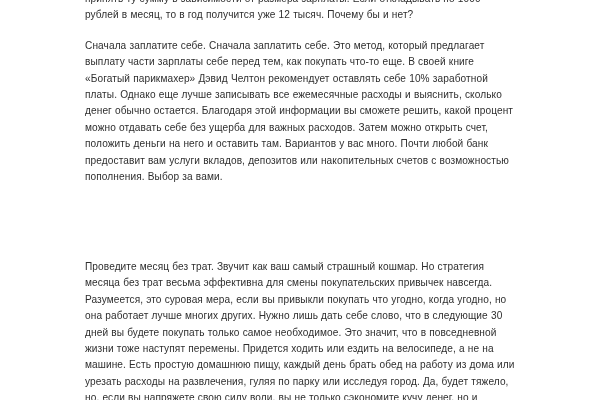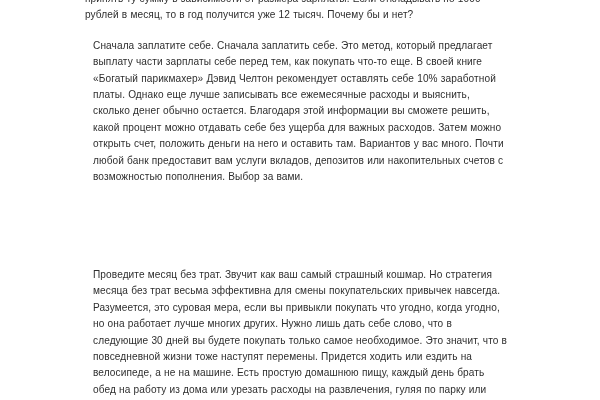--- a/index.html
+++ b/index.html
@@ -34,21 +34,21 @@
 
   
   #block-top {
     top: -9px;
   }
   #block-bottom {
     top: 259px;
   }
 
   .para {
-    margin: 8px;
+    margin: 0;
     font-size: 10.1px;
     line-height: 16.4px;
     letter-spacing: 0.01em;
     text-align: left;
     color: #2e2e2e;
     word-spacing: 0.02em;
   }
 
   .para + .para {
     margin-top: 14px;

